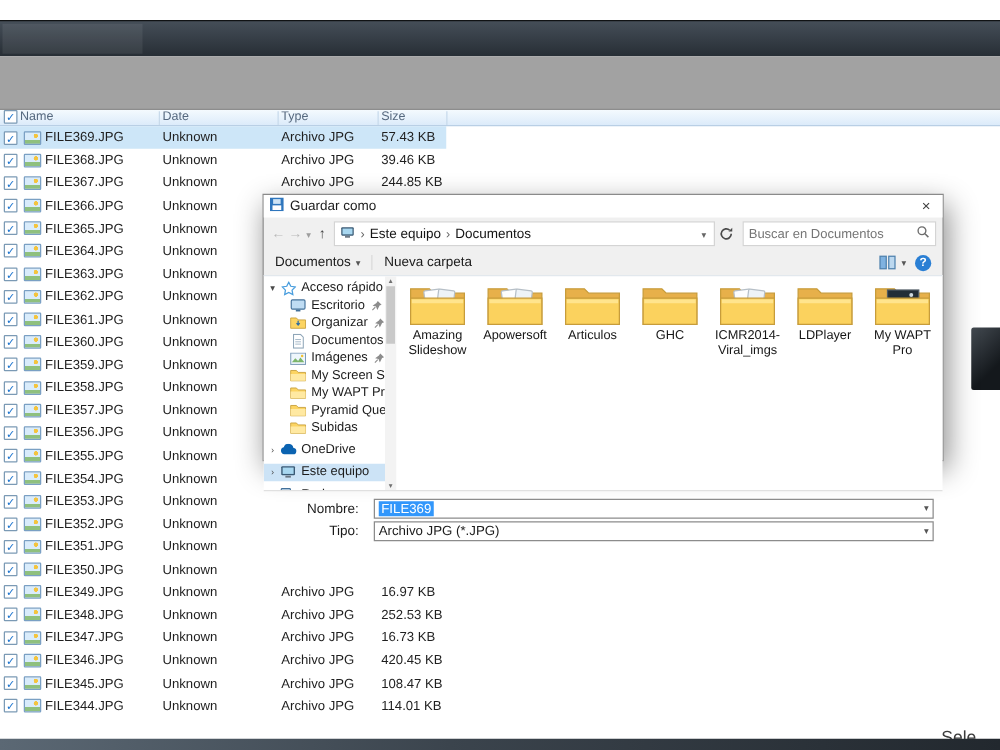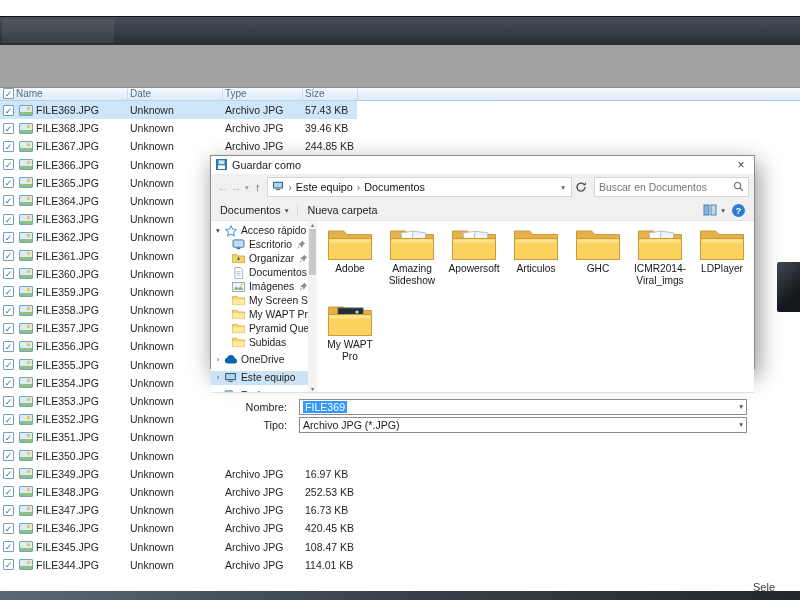--- a/index.html
+++ b/index.html
@@ -27,21 +27,21 @@
   #tbody{position:absolute;top:101px;left:0;width:800px}
   .trow{position:relative;height:18.2px;font-size:10.5px;color:#1f1f1f}
   .trow.sel::before{content:"";position:absolute;left:0;top:0;width:357px;height:100%;background:#cde6f8}
   .trow .cbx{left:3px;top:3.5px}
   .trow .fico{position:absolute;left:19px;top:3.5px;width:14px;height:11px;border:1px solid #7aa0c4;border-radius:1px;
     background:radial-gradient(circle at 72% 30%, #f4c43e 0 1.6px, transparent 1.9px),
                linear-gradient(180deg,#d9ecfb 0 6px,#8fc07e 6px 11px)}
   .trow .cell{position:absolute;top:0;line-height:18.2px;white-space:nowrap}
   .c-name{left:36px}.c-date{left:130px}.c-type{left:225px}.c-size{left:305px}
 
-  #status-right{position:absolute;left:753px;top:581px;font-size:11px;color:#3b3b3b}
+  #status-right{position:absolute;left:753px;top:581px;font-size:14px;color:#3b3b3b}
   #bottombar{position:absolute;top:591px;left:0;width:800px;height:9px;
     background:linear-gradient(90deg,#5b6874 0%,#3b444d 45%,#22282e 100%)}
   #preview-frag{position:absolute;left:777px;top:262px;width:23px;height:50px;
     background:linear-gradient(135deg,#434a51 0%,#14181c 70%);border-radius:2px 0 0 2px}
 
   
   #dlg{position:absolute;left:210px;top:155px;width:545px;height:214px;background:#f0f0f0;
     border:1px solid #8a8a8a;box-shadow:3px 8px 22px rgba(0,0,0,.45);font-size:11px;color:#1b1b1b}
   .dlg-title{position:absolute;top:0;left:0;width:543px;height:18px;background:#fff;
     display:flex;align-items:center;gap:5px;padding:0 5px;font-size:10.8px}
@@ -559,30 +559,20 @@
       <div class="sb-scroll">
         <span>▴</span>
         <span class="thumb"></span>
         <span class="down">▾</span>
       </div>
       <div class="content">
           <div class="tile">
             <div class="bigico">
               <svg viewBox="0 0 46 36" width="46" height="36">
                 <path d="M1.5 5 h15 l3.5 3.5 h24.5 v25 h-43z" fill="#e7b04a" stroke="#c79c3b"></path>
-                <path d="M1.5 12.5 h43 v21 h-43z" fill="#fbd25e" stroke="#c79c3b"></path>
-                <path d="M2.5 13.5 h41 v3 h-41z" fill="#ffe48d"></path>
-              </svg>
-            </div>
-            <div class="tlabel">Adobe</div>
-          </div>
-          <div class="tile">
-            <div class="bigico">
-              <svg viewBox="0 0 46 36" width="46" height="36">
-                <path d="M1.5 5 h15 l3.5 3.5 h24.5 v25 h-43z" fill="#e7b04a" stroke="#c79c3b"></path>
                 <rect x="13" y="6" width="13" height="16" rx="1" fill="#fdfdfd" stroke="#b6bfc7" transform="rotate(-8 19 14)"></rect>
                 <rect x="23" y="6" width="13" height="16" rx="1" fill="#eef3f7" stroke="#b6bfc7" transform="rotate(7 30 14)"></rect>
                 <path d="M1.5 12.5 h43 v21 h-43z" fill="#fbd25e" stroke="#c79c3b"></path>
                 <path d="M2.5 13.5 h41 v3 h-41z" fill="#ffe48d"></path>
               </svg>
             </div>
             <div class="tlabel">Amazing Slideshow Maker</div>
           </div>
           <div class="tile">
             <div class="bigico">

